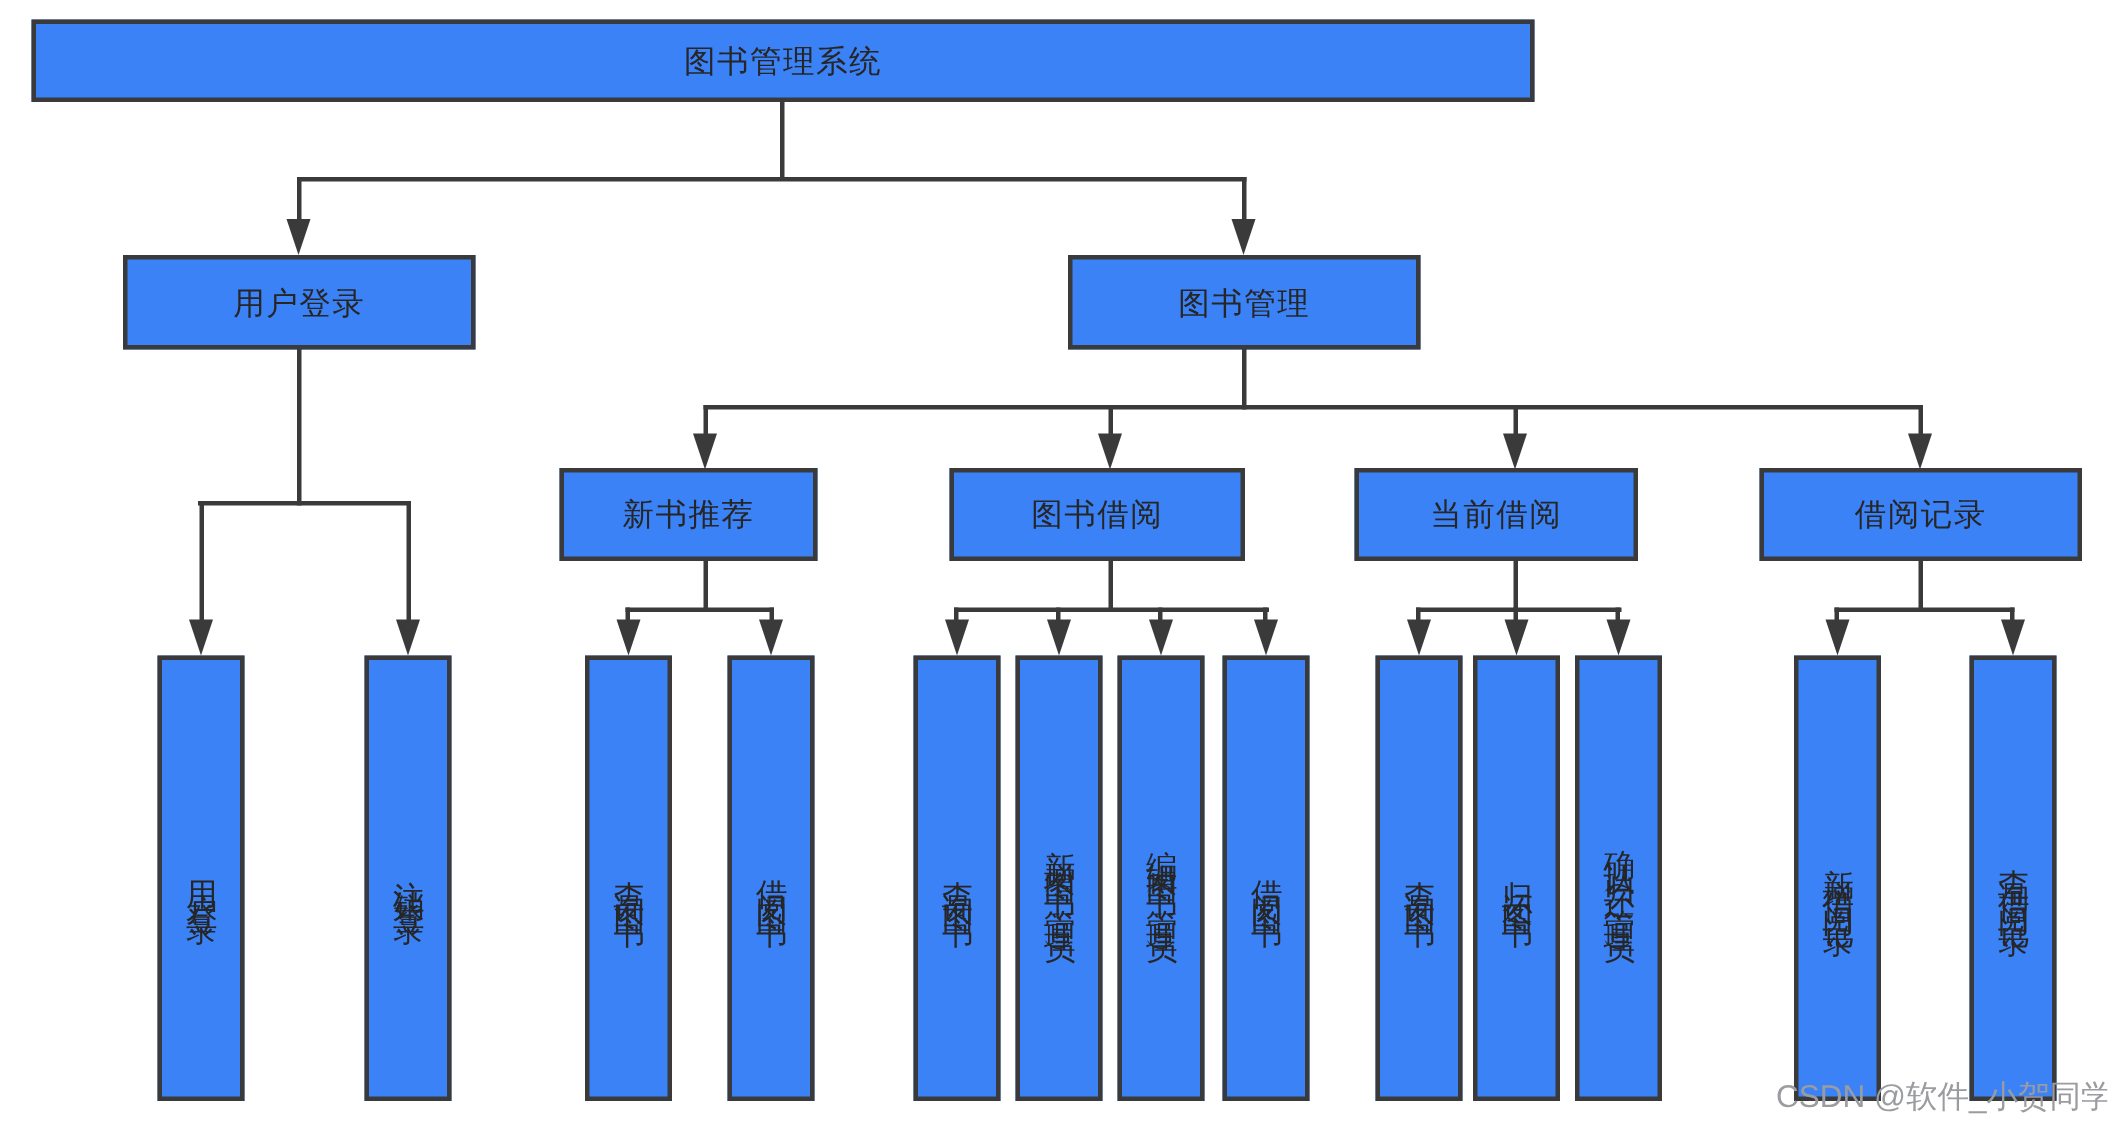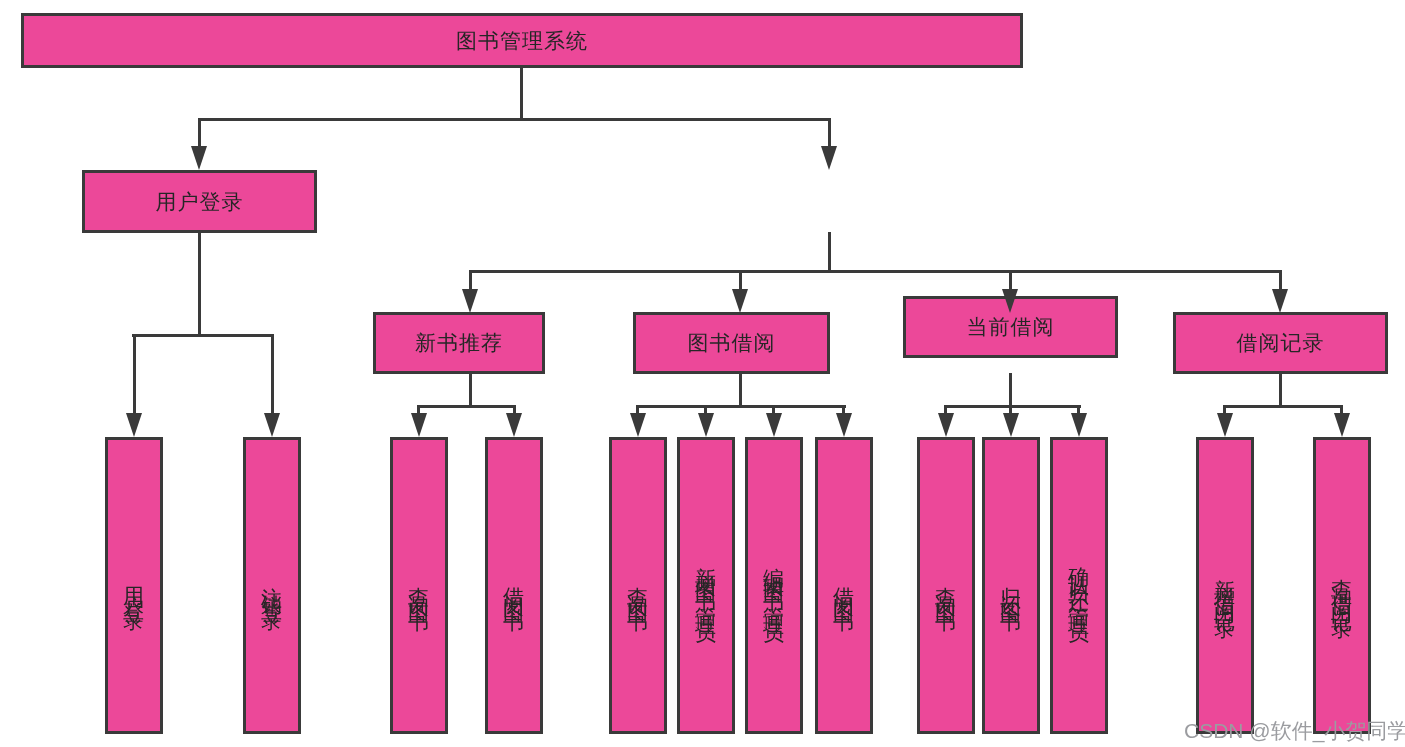--- a/index.html
+++ b/index.html
@@ -11,21 +11,21 @@
   html,body{margin:0;padding:0;background:#fff;}
   body{font-family:"Liberation Sans","DejaVu Sans",sans-serif;}
   .stage{
     position:relative;
     width:1405px;height:747px;
     background:var(--bg);
     overflow:hidden;
   }
   .box{
     position:absolute;
-    background:#ec4899;
+    background:#3b82f6;
     border:3px solid var(--line);
     box-sizing:border-box;
     display:flex;align-items:center;justify-content:center;
     color:var(--text);
   }
   .box .lbl{
     font-size:21px;
     letter-spacing:1px;
     white-space:nowrap;
   }
@@ -57,28 +57,31 @@
 
 <div class="stage">
 
   <div class="box" style="left:21px;top:13px;width:1002px;height:55px">
     <span class="lbl">图书管理系统</span>
   </div>
 
   <div class="box" style="left:82px;top:170px;width:235px;height:63px">
     <span class="lbl">用户登录</span>
   </div>
+  <div class="box" style="left:712px;top:170px;width:235px;height:63px">
+    <span class="lbl">图书管理</span>
+  </div>
 
   <div class="box" style="left:373px;top:312px;width:172px;height:62px">
     <span class="lbl">新书推荐</span>
   </div>
   <div class="box" style="left:633px;top:312px;width:197px;height:62px">
     <span class="lbl">图书借阅</span>
   </div>
-  <div class="box" style="left:903px;top:296px;width:215px;height:62px">
+  <div class="box" style="left:903px;top:312px;width:189px;height:62px">
     <span class="lbl">当前借阅</span>
   </div>
   <div class="box" style="left:1173px;top:312px;width:215px;height:62px">
     <span class="lbl">借阅记录</span>
   </div>
 
   <div class="box leaf" style="left:105px;top:437px;width:58px;height:297px">
     <span class="lbl">用户登录</span>
   </div>
   <div class="box leaf" style="left:243px;top:437px;width:58px;height:297px">

